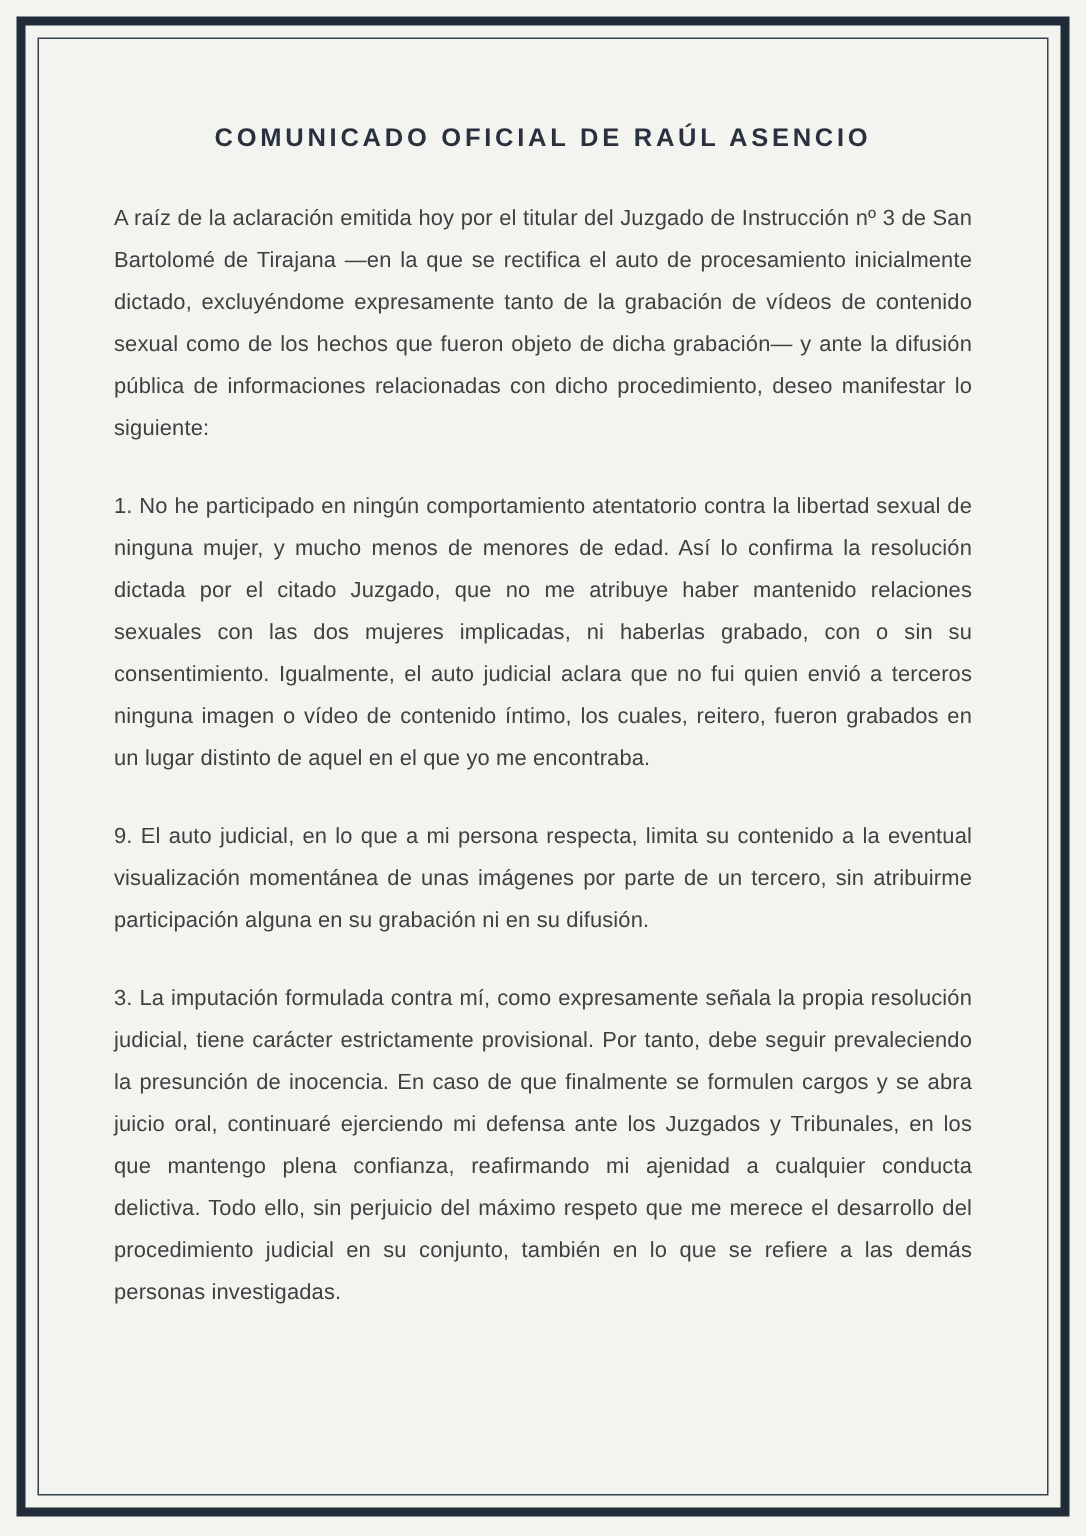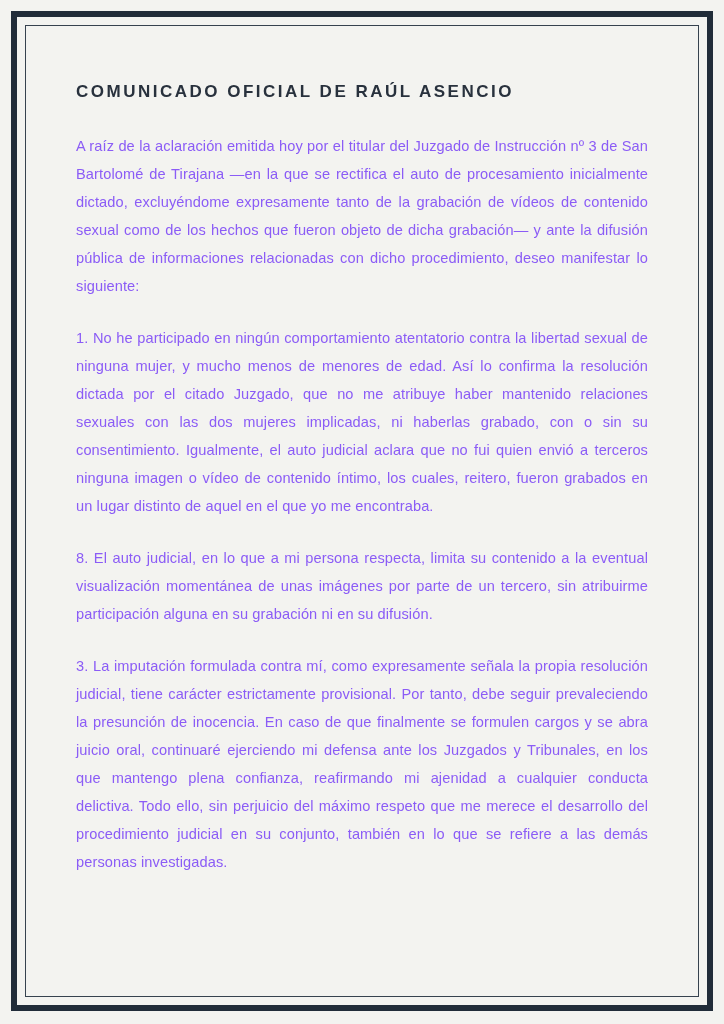--- a/index.html
+++ b/index.html
@@ -38,40 +38,41 @@
     top: 0;
     left: 0;
     right: 0;
     bottom: 0;
     padding: 56px 50px 0 50px;
     box-sizing: border-box;
     overflow: hidden;
   }
   .doc-title {
     margin: 0 0 30px 0;
+    text-align: center;
     font-size: 17px;
     font-weight: bold;
     letter-spacing: 2.5px;
     color: #28313d;
   }
   .doc-paragraph {
     margin: 0 0 24px 0;
     font-size: 14.6px;
     line-height: 28px;
     text-align: justify;
-    color: #8b5cf6;
+    color: #404040;
     letter-spacing: 0.1px;
   }
 </style>
 </head>
 <body>
 
 <div class="outer-frame">
   <div class="inner-frame">
     <div class="content">
       <h1 class="doc-title">COMUNICADO OFICIAL DE RAÚL ASENCIO</h1>
       <p class="doc-paragraph">A raíz de la aclaración emitida hoy por el titular del Juzgado de Instrucción nº 3 de San Bartolomé de Tirajana —en la que se rectifica el auto de procesamiento inicialmente dictado, excluyéndome expresamente tanto de la grabación de vídeos de contenido sexual como de los hechos que fueron objeto de dicha grabación— y ante la difusión pública de informaciones relacionadas con dicho procedimiento, deseo manifestar lo siguiente:</p>
       <p class="doc-paragraph">1. No he participado en ningún comportamiento atentatorio contra la libertad sexual de ninguna mujer, y mucho menos de menores de edad. Así lo confirma la resolución dictada por el citado Juzgado, que no me atribuye haber mantenido relaciones sexuales con las dos mujeres implicadas, ni haberlas grabado, con o sin su consentimiento. Igualmente, el auto judicial aclara que no fui quien envió a terceros ninguna imagen o vídeo de contenido íntimo, los cuales, reitero, fueron grabados en un lugar distinto de aquel en el que yo me encontraba.</p>
-      <p class="doc-paragraph">8. El auto judicial, en lo que a mi persona respecta, limita su contenido a la eventual visualización momentánea de unas imágenes por parte de un tercero, sin atribuirme participación alguna en su grabación ni en su difusión.</p>
+      <p class="doc-paragraph">9. El auto judicial, en lo que a mi persona respecta, limita su contenido a la eventual visualización momentánea de unas imágenes por parte de un tercero, sin atribuirme participación alguna en su grabación ni en su difusión.</p>
       <p class="doc-paragraph">3. La imputación formulada contra mí, como expresamente señala la propia resolución judicial, tiene carácter estrictamente provisional. Por tanto, debe seguir prevaleciendo la presunción de inocencia. En caso de que finalmente se formulen cargos y se abra juicio oral, continuaré ejerciendo mi defensa ante los Juzgados y Tribunales, en los que mantengo plena confianza, reafirmando mi ajenidad a cualquier conducta delictiva. Todo ello, sin perjuicio del máximo respeto que me merece el desarrollo del procedimiento judicial en su conjunto, también en lo que se refiere a las demás personas investigadas.</p>
     </div>
   </div>
 </div>
 
 </body></html>

